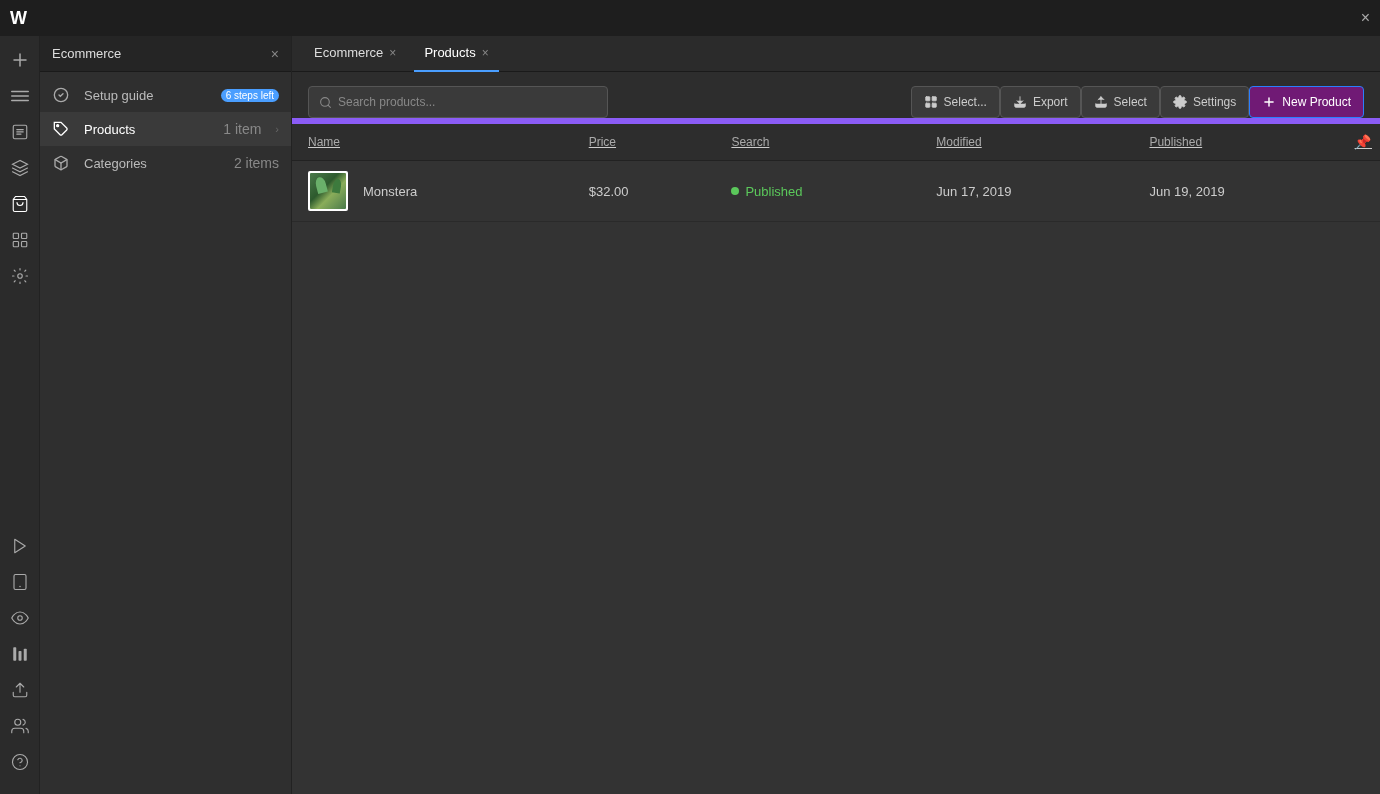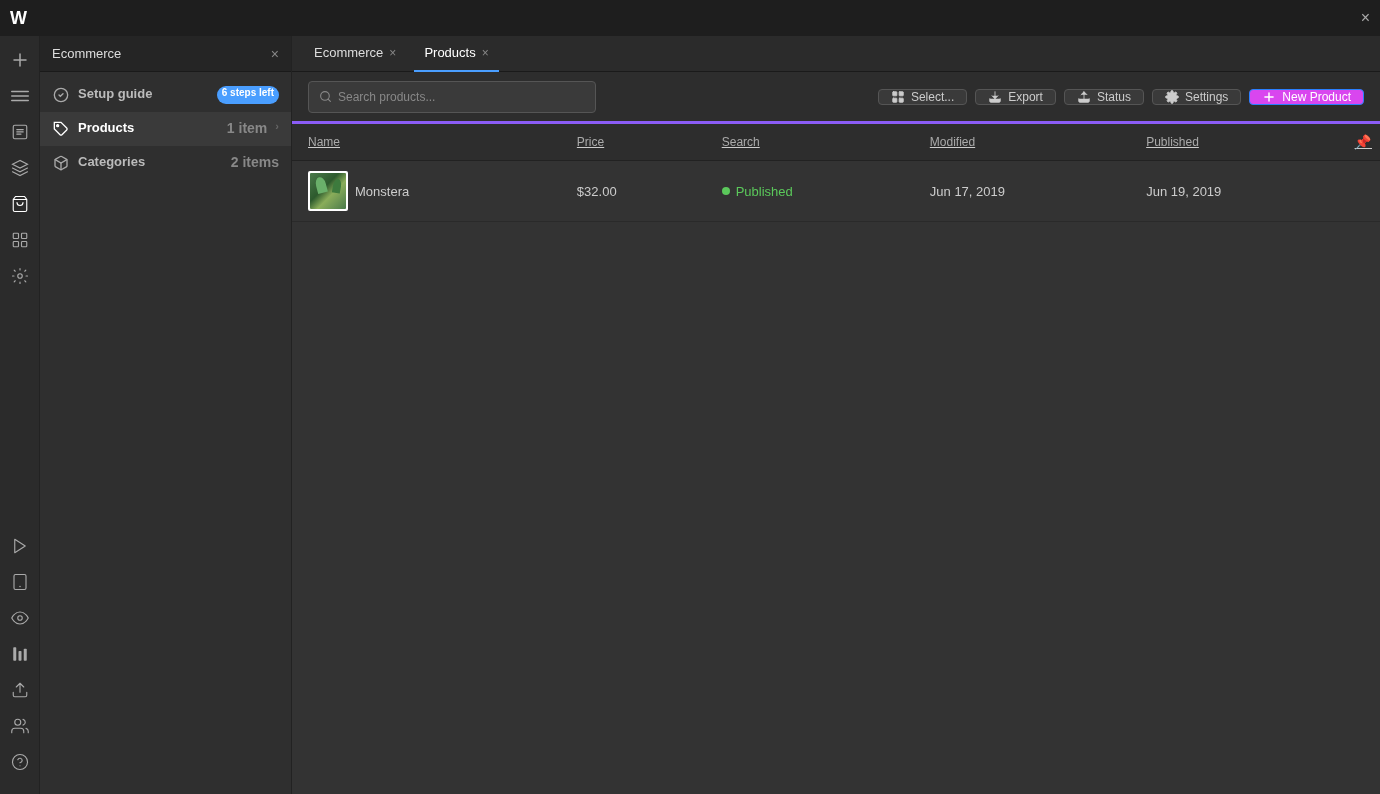--- a/index.html
+++ b/index.html
@@ -114,27 +114,27 @@
       font-size: 14px;
       background: none;
       border: none;
     }
     .sidebar-nav {
       flex: 1;
       padding: 6px 0;
     }
     .nav-item {
       display: flex;
+      align-items: center;
       padding: 8px 12px;
       cursor: pointer;
       font-size: 13px;
       color: #bbb;
-      gap: 8px;
+      gap: 14px;
       position: relative;
-      font-weight: bold;
     }
     .nav-item.active {
       background: #3a3a3a;
       color: #fff;
     }
     .nav-item .nav-icon {
       width: 18px;
       height: 18px;
       display: flex;
       align-items: center;
@@ -206,25 +206,24 @@
       background: none;
       border: none;
       cursor: pointer;
     }
 
     
     .toolbar {
       height: 52px;
       background: #2d2d2d;
       display: flex;
-      align-items: center;
+      align-items: flex-end;
       padding: 0 16px;
-      gap: 8px;
-      flex-shrink: 0;
-      border-bottom: 3px solid #8b5cf6;
+      flex-shrink: 0;
+      border-bottom: 6px solid #8b5cf6;
     }
     .search-box {
       flex: 1;
       max-width: 300px;
       display: flex;
       align-items: center;
       background: #3a3a3a;
       border: 1px solid #555;
       border-radius: 4px;
       padding: 0 10px;
@@ -239,31 +238,31 @@
       font-size: 12px;
       flex: 1;
     }
     .search-box input::placeholder { color: #888; }
     .toolbar-spacer { flex: 1; }
     .toolbar-btn {
       display: flex;
       align-items: center;
       gap: 6px;
       padding: 0 12px;
-      height: 16px;
+      height: 32px;
       background: #3a3a3a;
       border: 1px solid #555;
       border-radius: 4px;
       color: #ccc;
       font-size: 12px;
       cursor: pointer;
     }
     .toolbar-btn svg { width: 14px; height: 14px; fill: currentColor; }
     .btn-primary {
-      background: #d946ef;
+      background: #701a75;
       border-color: #2a7fff;
       color: #fff;
       font-weight: 500;
     }
 
     
     .table-container {
       flex: 1;
       overflow-y: auto;
     }
@@ -297,21 +296,21 @@
       cursor: pointer;
     }
     tbody td {
       padding: 10px 16px;
       font-size: 13px;
       color: #ccc;
     }
     .product-name-cell {
       display: flex;
       align-items: center;
-      gap: 7px;
+      gap: 15px;
     }
     .product-thumb {
       width: 40px;
       height: 40px;
       background: #fff;
       border-radius: 2px;
       flex-shrink: 0;
       overflow: hidden;
       display: flex;
       align-items: center;
@@ -541,21 +540,21 @@
             <line x1="12" y1="15" x2="12" y2="3"></line>
         </svg>
         <span>Export</span>
       </button>
       <button class="toolbar-btn">
         <svg width="14" height="14" viewBox="0 0 24 24" fill="none" stroke="currentColor" stroke-width="1.5" stroke-linecap="round">
           <path d="M21 15v4a2 2 0 01-2 2H5a2 2 0 01-2-2v-4"></path>
             <polyline points="17 8 12 3 7 8"></polyline>
             <line x1="12" y1="3" x2="12" y2="15"></line>
         </svg>
-        <span>Status</span>
+        <span>Select</span>
       </button>
       <button class="toolbar-btn">
         <svg width="14" height="14" viewBox="0 0 24 24" fill="none" stroke="currentColor" stroke-width="1.5" stroke-linecap="round">
           <circle cx="12" cy="12" r="3"></circle>
             <path d="M19.4 15a1.65 1.65 0 00.33 1.82l.06.06a2 2 0 010 2.83 2 2 0 01-2.83 0l-.06-.06a1.65 1.65 0 00-1.82-.33 1.65 1.65 0 00-1 1.51V21a2 2 0 01-4 0v-.09A1.65 1.65 0 009 19.4a1.65 1.65 0 00-1.82.33l-.06.06a2 2 0 01-2.83-2.83l.06-.06A1.65 1.65 0 004.68 15a1.65 1.65 0 00-1.51-1H3a2 2 0 010-4h.09A1.65 1.65 0 004.6 9a1.65 1.65 0 00-.33-1.82l-.06-.06a2 2 0 012.83-2.83l.06.06A1.65 1.65 0 009 4.68a1.65 1.65 0 001-1.51V3a2 2 0 014 0v.09a1.65 1.65 0 001 1.51 1.65 1.65 0 001.82-.33l.06-.06a2 2 0 012.83 2.83l-.06.06A1.65 1.65 0 0019.4 9a1.65 1.65 0 001.51 1H21a2 2 0 010 4h-.09a1.65 1.65 0 00-1.51 1z"></path>
         </svg>
         <span>Settings</span>
       </button>
       <button class="toolbar-btn btn-primary">
         <svg width="14" height="14" viewBox="0 0 24 24" fill="none" stroke="currentColor" stroke-width="2.5" stroke-linecap="round">

